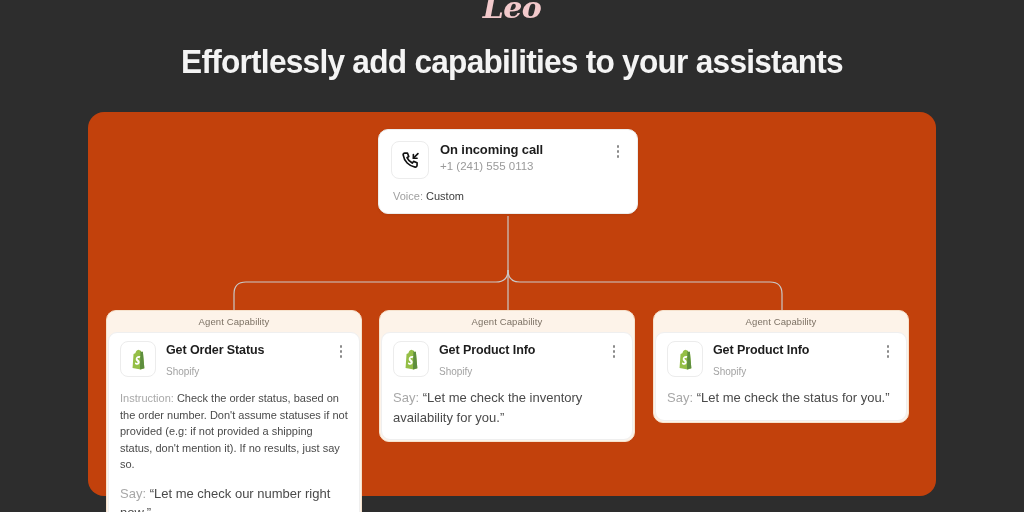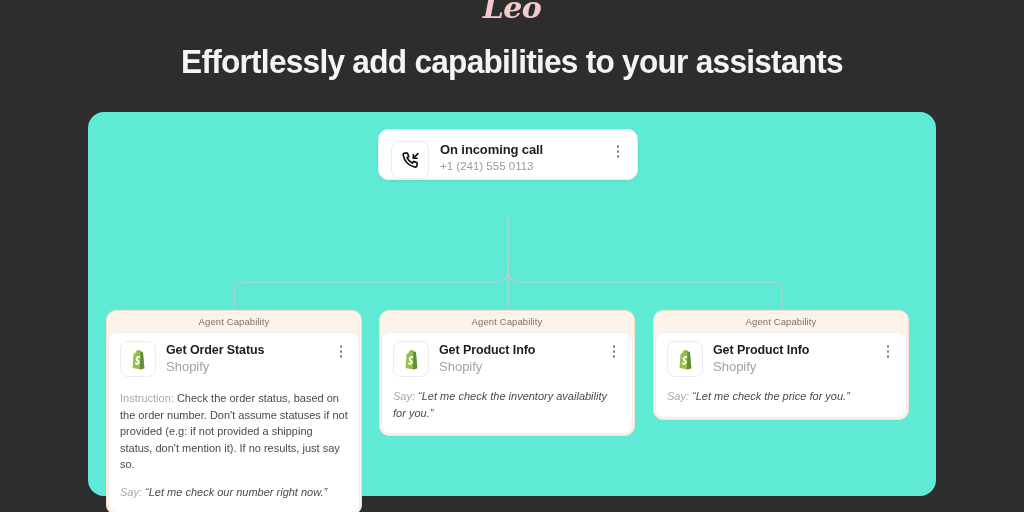--- a/index.html
+++ b/index.html
@@ -33,21 +33,21 @@
     font-weight: 700;
     letter-spacing: -0.8px;
     transform: scaleX(0.93);
   }
 
   
   .canvas {
     position: absolute;
     left: 88px; top: 112px;
     width: 848px; height: 384px;
-    background: #5eead4;
+    background: #c2410c;
     border-radius: 16px;
   }
 
   
   .wires { position: absolute; left: 0; top: 0; width: 848px; height: 384px; pointer-events: none; }
 
   
   .trigger {
     position: absolute;
     left: 290px; top: 17px;
@@ -103,24 +103,24 @@
   .cap-head { display: flex; align-items: flex-start; }
   .shopify-box {
     width: 36px; height: 36px;
     border: 1px solid #ececec;
     border-radius: 8px;
     display: flex; align-items: center; justify-content: center;
     flex: 0 0 auto; background: #fff;
   }
   .cap-ht { margin-left: 10px; flex: 1 1 auto; padding-top: 2px; }
   .cap-title { font-size: 12.5px; font-weight: 700; color: #1d1d1d; letter-spacing: -0.1px; }
-  .cap-vendor { font-size: 13px; color: #a3a3a3; margin-top: 2px; }
+  .cap-vendor { font-size: 10px; color: #a3a3a3; margin-top: 9px; }
   .cap-instr { font-size: 11px; line-height: 1.5; color: #4a4a4a; margin-top: 13px; }
   .cap-instr .lbl { color: #a8a8a8; }
-  .cap-say { font-size: 11px; line-height: 1.5; color: #4a4a4a; margin-top: 11px; font-style: italic; }
+  .cap-say { font-size: 13px; line-height: 1.5; color: #4a4a4a; margin-top: 11px; }
   .cap-say .lbl { color: #a8a8a8; }
 </style>
 </head>
 <body>
 
 <div class="logo">Leo</div>
 <div class="headline">Effortlessly add capabilities to your assistants</div>
 
 <div class="canvas">
 
@@ -150,20 +150,24 @@
       <div class="ttext">
         <div class="ttitle">On incoming call</div>
         <div class="tsub">+1 (241) 555 0113</div>
       </div>
       <div class="dots">
           <i></i>
           <i></i>
           <i></i>
         </div>
     </div>
+    <div class="tfoot">
+      <span>Voice:</span>
+      <b>Custom</b>
+    </div>
   </div>
 
   <div class="cap c1">
     <div class="cap-band">Agent Capability</div>
     <div class="cap-body">
       <div class="cap-head">
         <div class="shopify-box">
           <svg width="23" height="23" viewBox="0 0 24 24">
             <path d="M16.6 4.1c-.1-.1-.3-.1-.4-.1l-1.1.2c-.3-.9-.9-1.8-1.9-1.8h-.1c-.3-.4-.7-.6-1.1-.6-2 0-3 2.5-3.3 3.8l-1.4.4c-.4.1-.5.2-.5.6L5.8 20.8l8.6 1.6L18.1 21 16.6 4.1z" fill="#95bf47"></path>
             <path d="M16.2 4c-.1 0-1.1.2-1.1.2l-.8-.8c-.1-.1-.2-.1-.3-.1l-.5 19.1L18.1 21 16.6 4.1c-.1-.1-.3-.1-.4-.1z" fill="#5e8e3e"></path>
@@ -235,18 +239,18 @@
           <div class="cap-vendor">Shopify</div>
         </div>
         <div class="dots">
             <i></i>
             <i></i>
             <i></i>
           </div>
       </div>
       <div class="cap-say">
         <span class="lbl">Say:</span>
-        <span>“Let me check the price for you.”</span>
+        <span>“Let me check the status for you.”</span>
       </div>
     </div>
   </div>
 
 </div>
 
 </body></html>

